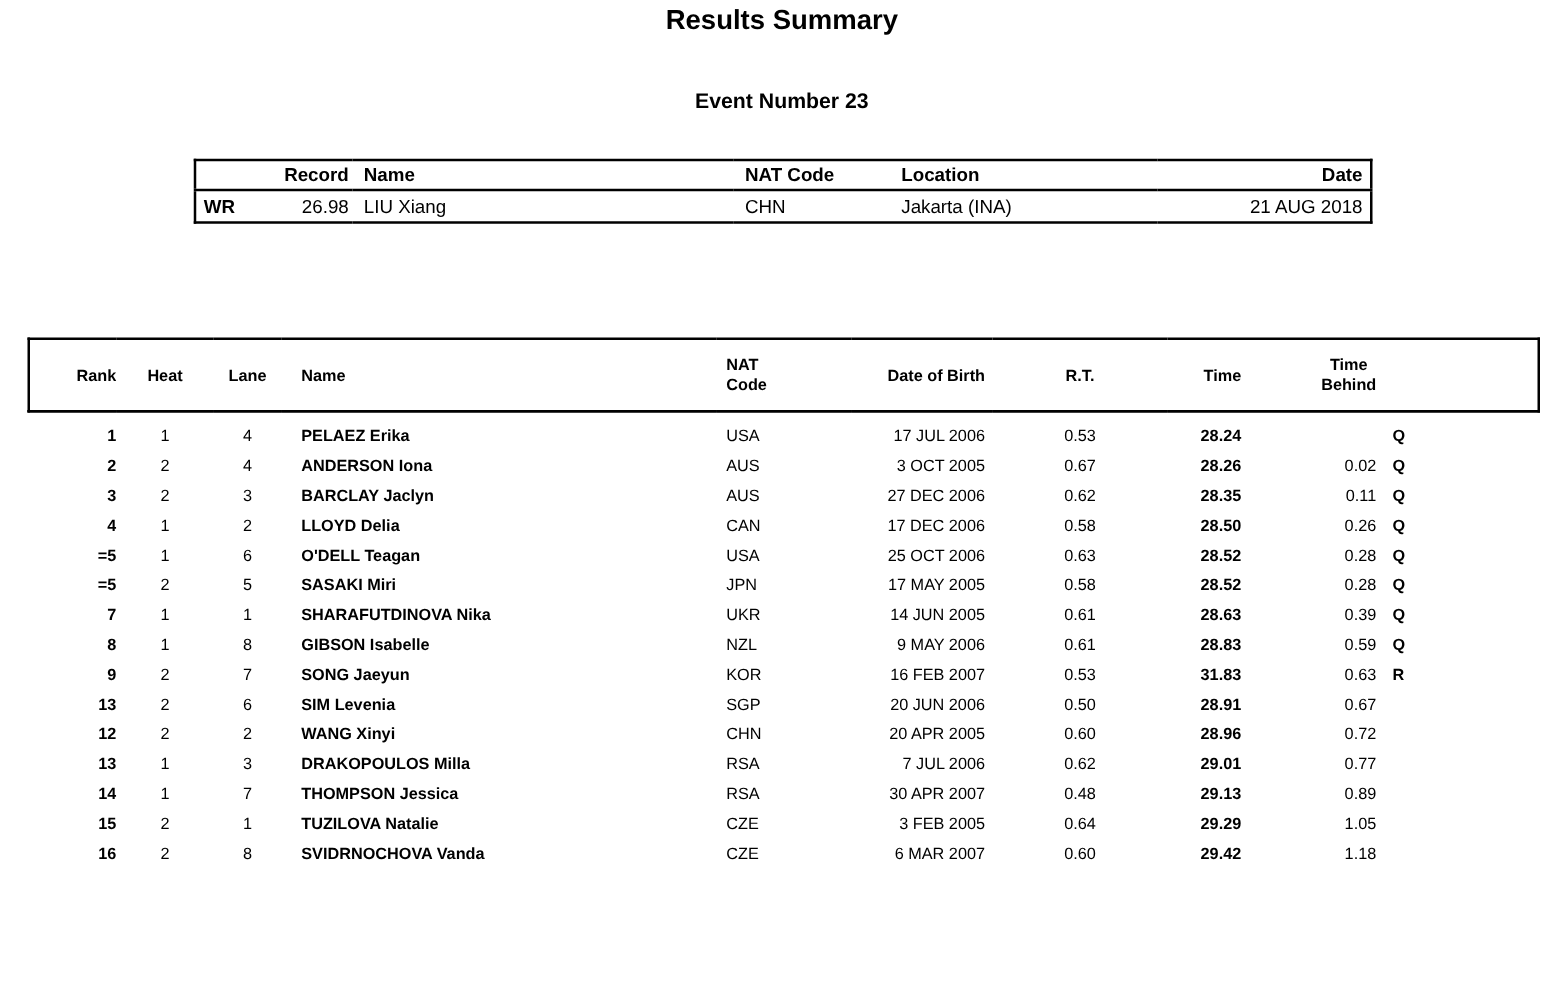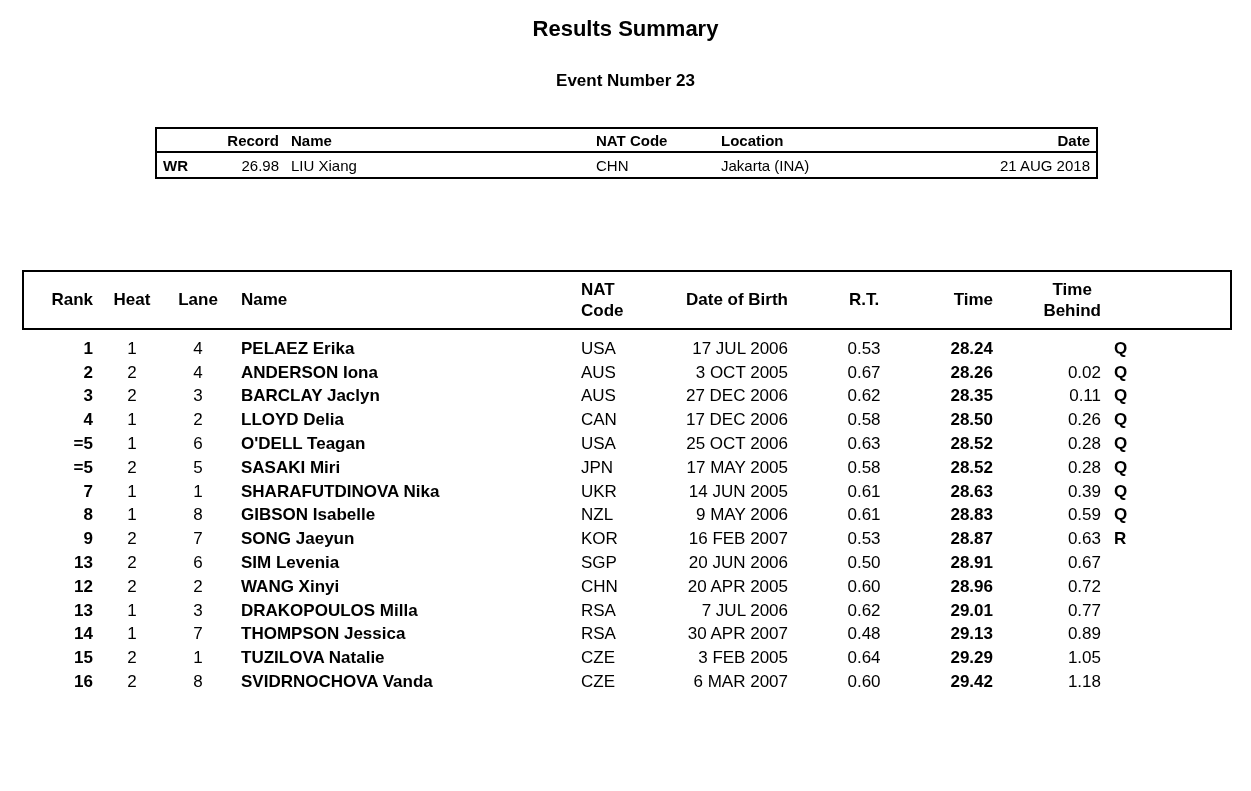--- a/index.html
+++ b/index.html
@@ -3,21 +3,21 @@
 <meta charset="utf-8">
 <style>
   html, body { margin: 0; padding: 0; }
   body {
     width: 1251px; height: 791px;
     background: #ffffff; color: #000000;
     font-family: "Liberation Sans", sans-serif;
     position: relative; overflow: hidden;
   }
   .title {
-    position: absolute; top: 16px; left: 0; width: 100%;
+    position: absolute; top: 3px; left: 0; width: 100%;
     text-align: center; font-size: 22px; font-weight: bold;
   }
   .subtitle {
     position: absolute; top: 71px; left: 0; width: 100%;
     text-align: center; font-size: 17px; font-weight: bold;
   }
   table { border-collapse: collapse; table-layout: fixed; padding-left: 40px; }
   th, td { white-space: nowrap; overflow: hidden; padding: 0; vertical-align: middle; }
   .al { text-align: left; }
   .ar { text-align: right; }
@@ -32,21 +32,21 @@
   .records thead th { border-bottom: 2px solid #000; height: 22px; font-weight: bold; }
   .records tbody td { height: 24px; }
   .pl6 { padding-left: 6px; }
   .pl9 { padding-left: 9px; }
   .pr3 { padding-right: 3px; }
   .pr6 { padding-right: 6px; }
 
   
   .results {
     position: absolute; left: 22px; top: 270px; width: 1208px;
-    font-size: 17px;
+    font-size: 13px;
   }
   .results thead th {
     border-top: 2px solid #000; border-bottom: 2px solid #000;
     height: 56px; font-weight: bold;
   }
   .results thead th:first-child { border-left: 2px solid #000; }
   .results thead th:last-child  { border-right: 2px solid #000; }
   .results tbody td { height: 23.8px; }
   .results tbody tr:first-child td { padding-top: 7px; }
   .pl8  { padding-left: 8px; }
@@ -217,21 +217,21 @@
       <td class="al pl10 b">Q</td>
     </tr>
     <tr>
       <td class="ar b">9</td>
       <td class="ac">2</td>
       <td class="ac">7</td>
       <td class="al pl16 b">SONG Jaeyun</td>
       <td class="al pl8">KOR</td>
       <td class="ar pr6">16 FEB 2007</td>
       <td class="ac">0.53</td>
-      <td class="ar pr3 b">28.87</td>
+      <td class="ar pr3 b">31.83</td>
       <td class="ar pr3">0.63</td>
       <td class="al pl10 b">R</td>
     </tr>
     <tr>
       <td class="ar b">13</td>
       <td class="ac">2</td>
       <td class="ac">6</td>
       <td class="al pl16 b">SIM Levenia</td>
       <td class="al pl8">SGP</td>
       <td class="ar pr6">20 JUN 2006</td>

